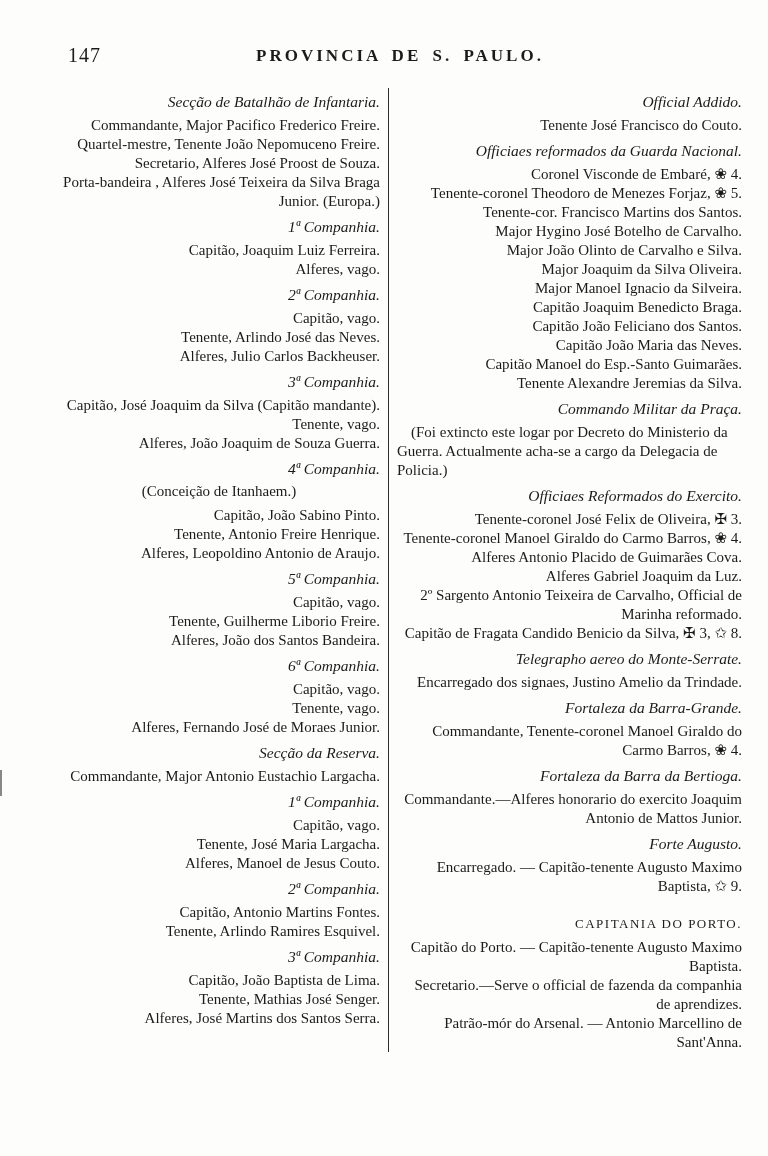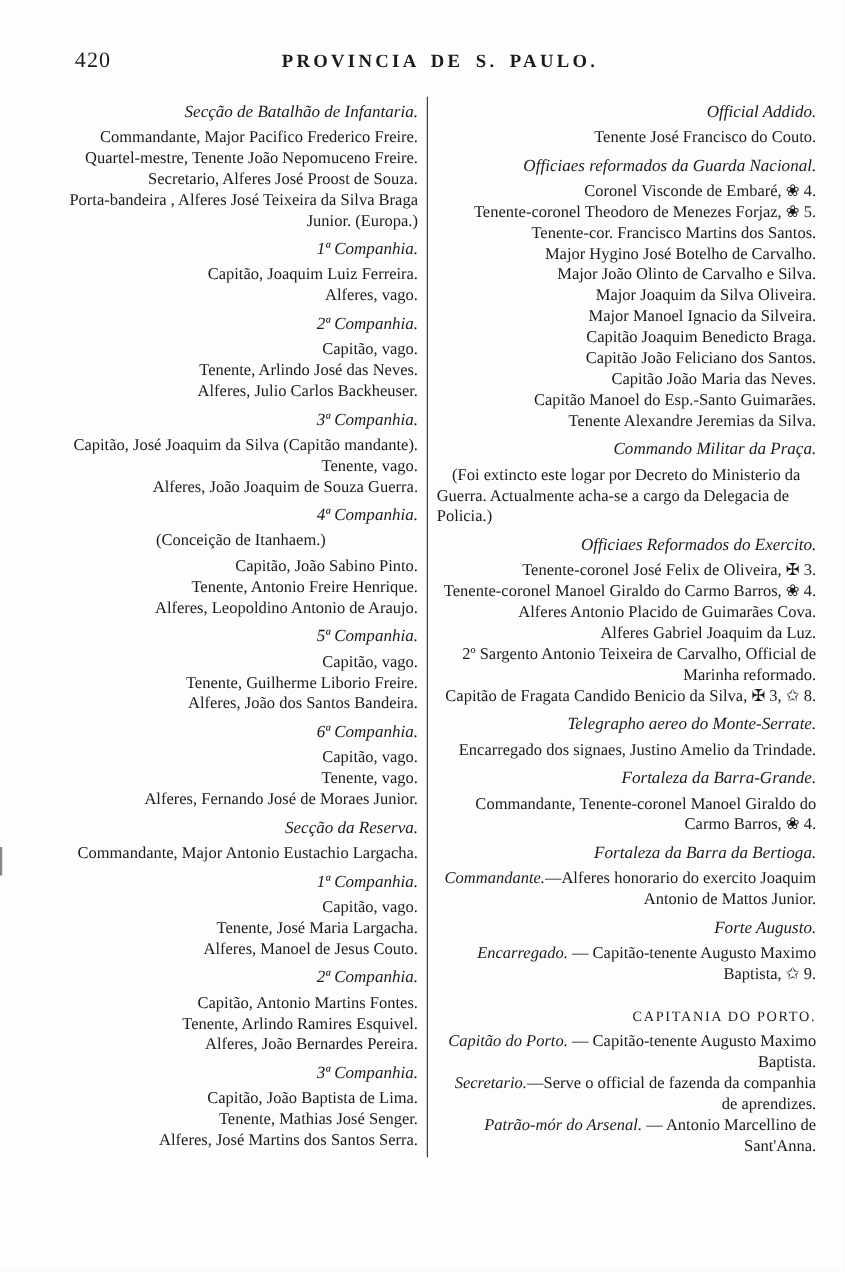--- a/index.html
+++ b/index.html
@@ -67,38 +67,38 @@
     padding-left: 16px;
     text-indent: -16px;
     text-align: right;
   }
   .note {
     font-size: 15px;
     line-height: 19px;
     text-indent: 14px;
     text-align: left;
   }
-  .lead-italic { font-style: italic; }
+  .lead-italic { }
   
   .edge-mark {
     position: absolute;
     left: 0; top: 770px;
     width: 2px; height: 26px;
     background: #3a3a3a;
     opacity: .6;
   }
 </style>
 </head>
 <body>
 
 <div class="page">
   <div class="edge-mark"></div>
 
   <header class="page-header">
-    <span class="page-number">420</span>
+    <span class="page-number">147</span>
     <h1 class="page-title">PROVINCIA DE S. PAULO.</h1>
   </header>
 
   <main class="columns">
     <section class="column column-left" id="col-left">
         <div class="heading">Secção de Batalhão de Infantaria.</div>
         <p class="entry">Commandante, Major Pacifico Frederico Freire.</p>
         <p class="entry">Quartel-mestre, Tenente João Nepomuceno Freire.</p>
         <p class="entry">Secretario, Alferes José Proost de Souza.</p>
         <p class="entry">Porta-bandeira , Alferes José Teixeira da Silva Braga Junior. (Europa.)</p>
@@ -128,21 +128,20 @@
         <p class="entry">Alferes, Fernando José de Moraes Junior.</p>
         <div class="heading">Secção da Reserva.</div>
         <p class="entry">Commandante, Major Antonio Eustachio Largacha.</p>
         <div class="heading">1ª Companhia.</div>
         <p class="entry">Capitão, vago.</p>
         <p class="entry">Tenente, José Maria Largacha.</p>
         <p class="entry">Alferes, Manoel de Jesus Couto.</p>
         <div class="heading">2ª Companhia.</div>
         <p class="entry">Capitão, Antonio Martins Fontes.</p>
         <p class="entry">Tenente, Arlindo Ramires Esquivel.</p>
-        <p class="entry">Alferes, João Bernardes Pereira.</p>
         <div class="heading">3ª Companhia.</div>
         <p class="entry">Capitão, João Baptista de Lima.</p>
         <p class="entry">Tenente, Mathias José Senger.</p>
         <p class="entry">Alferes, José Martins dos Santos Serra.</p>
       </section>
     <div class="divider"></div>
     <section class="column column-right" id="col-right">
         <div class="heading">Official Addido.</div>
         <p class="entry">Tenente José Francisco do Couto.</p>
         <div class="heading">Officiaes reformados da Guarda Nacional.</div>

